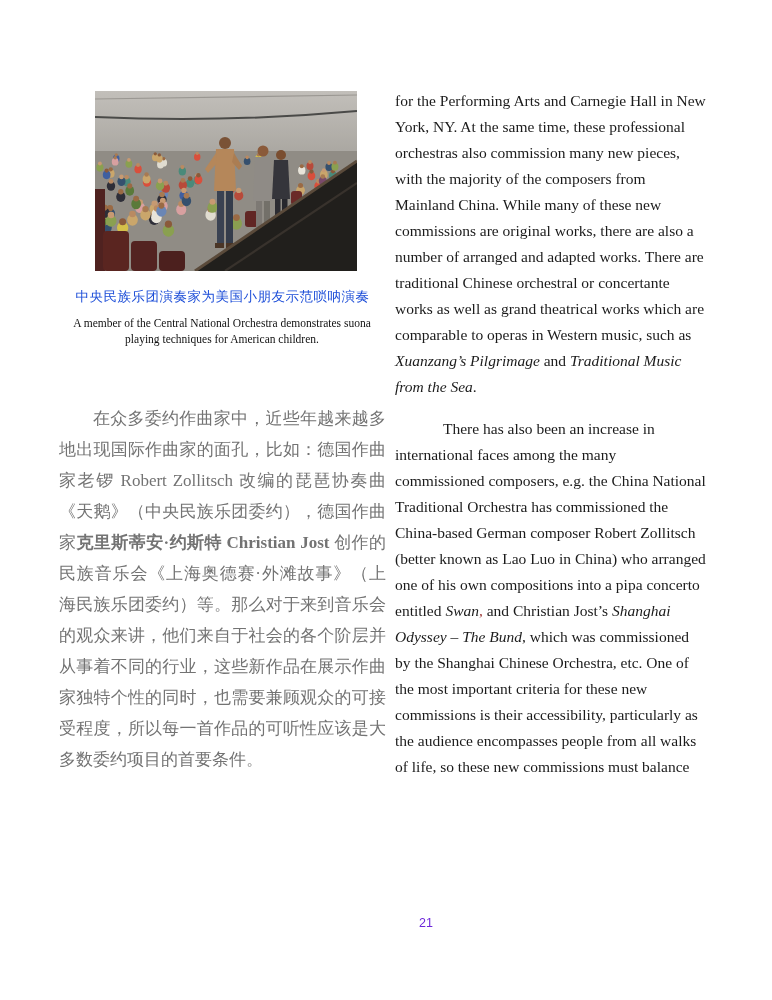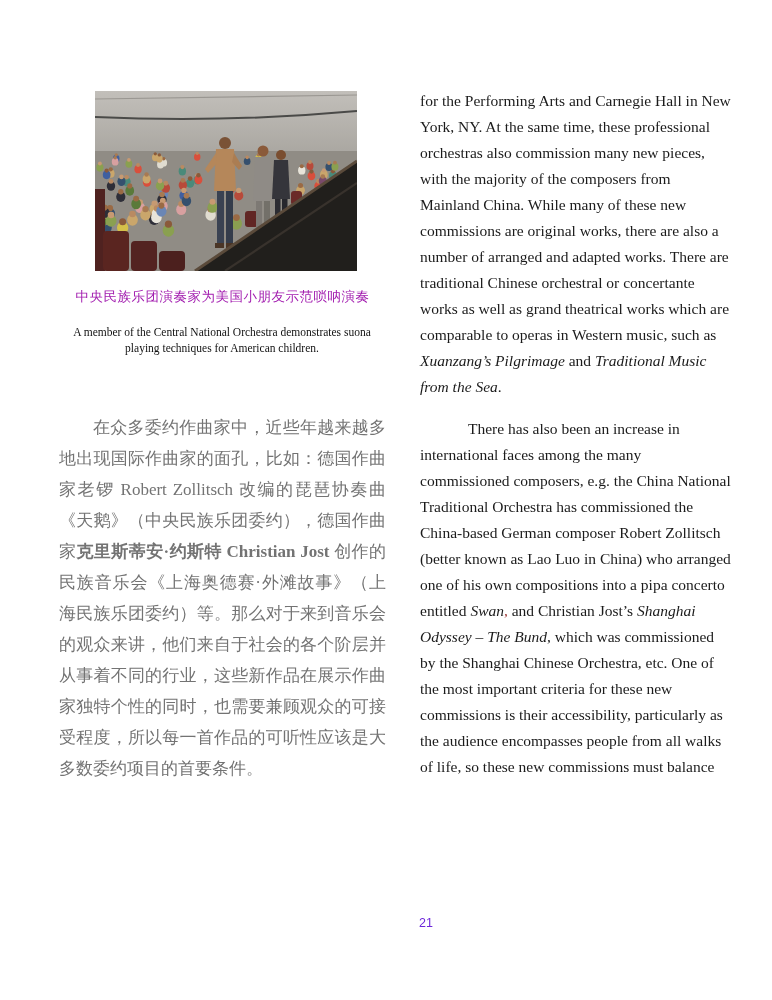--- a/index.html
+++ b/index.html
@@ -6,32 +6,32 @@
   .page{
     position:relative;
     width:772px;height:1000px;
     background:#ffffff;
     margin:0 auto;
     overflow:hidden;
     font-family:"Liberation Serif","DejaVu Serif",serif;
     color:#1b1b1b;
   }
   .col-left{position:absolute;left:59px;top:91px;width:327px;}
-  .col-right{position:absolute;left:420px;top:88px;width:312px;}
+  .col-right{position:absolute;left:395px;top:88px;width:312px;}
 
   .photo-wrap{margin-left:36px;width:262px;height:180px;overflow:hidden;}
   .photo-wrap svg{display:block;}
 
   .caption-zh{
     margin-top:16px;text-align:center;
-    font-size:13.5px;line-height:20px;color:#a21caf;
+    font-size:13.5px;line-height:20px;color:#1d4ed8;
     letter-spacing:.5px;white-space:nowrap;
   }
   .caption-en{
-    margin-top:17px;text-align:center;
+    margin-top:8px;text-align:center;
     font-size:11.5px;line-height:16px;color:#111;
     width:300px;margin-left:13px;
   }
 
   .para-zh{
     margin:0;margin-top:56px;
     font-size:17px;line-height:31px;
     text-align:justify;text-justify:inter-ideograph;
     text-indent:2em;color:#737373;
   }

